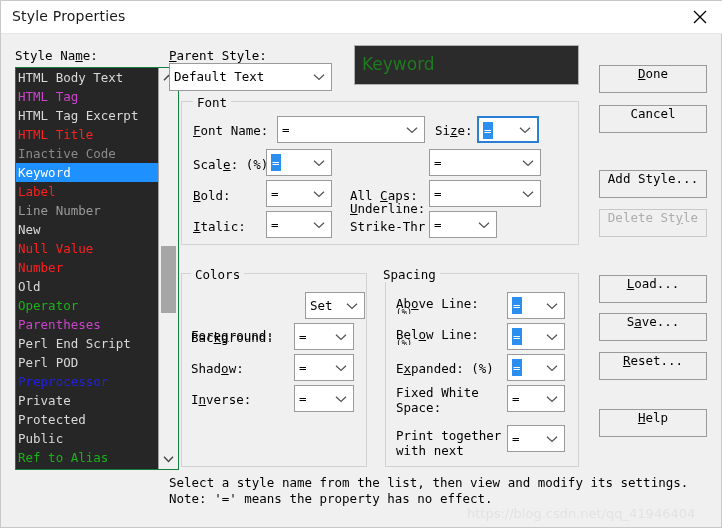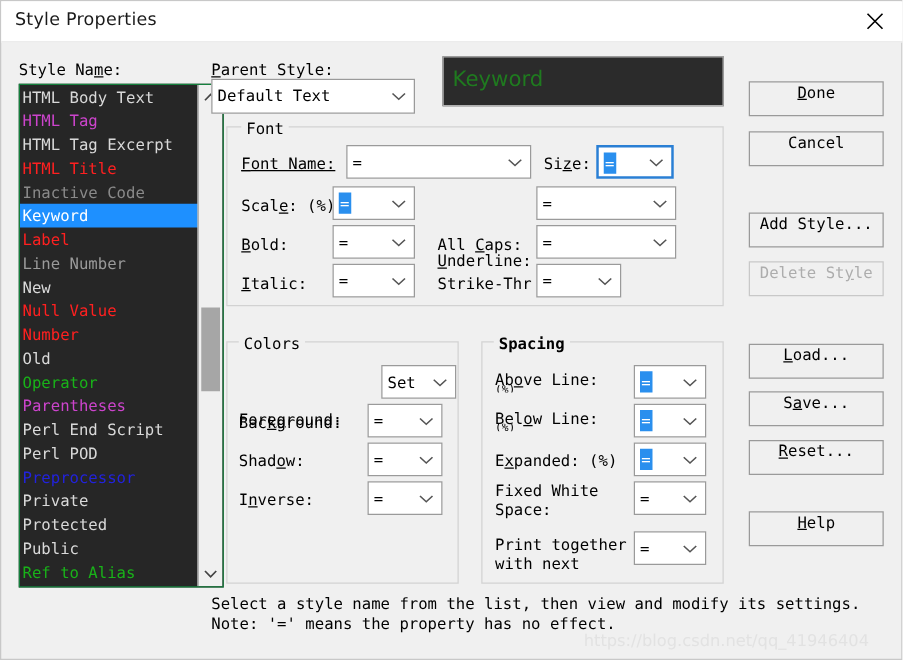--- a/index.html
+++ b/index.html
@@ -268,21 +268,21 @@
     </svg>
   </div>
 
   <div class="preview" style="background: rgb(43, 43, 43);">
     <div class="ptext" style="color: rgb(31, 122, 31);">Keyword</div>
   </div>
 
   <div class="group" style="left:180px; top:100px; width:398px; height:144px;"></div>
   <div class="group-title" style="left:192px; top:94px;">Font</div>
 
-  <div class="lbl" style="left:192px; top:122px;text-decoration:underline;"><u>F</u>ont Name:</div>
+  <div class="lbl" style="left:192px; top:122px;"><u>F</u>ont Name:</div>
   <div class="combo" style="left:276px; top:115px; width:148px;">
     <span class="val">=</span>
     <svg class="chev" viewBox="0 0 12 8">
         <path d="M1 1.8 L6 6.4 L11 1.8" stroke="#555" stroke-width="1.3" fill="none"></path>
       </svg>
   </div>
 
   <div class="lbl" style="left:434px; top:122px;">Si<u>z</u>e:</div>
   <div class="combo focus" style="left:476px; top:115px; width:62px;">
     <span class="val hl">=</span>
@@ -368,21 +368,21 @@
 
   <div class="lbl" style="left:190px; top:391px;">I<u>n</u>verse:</div>
   <div class="combo" style="left:293px; top:384px; width:60px;">
     <span class="val">=</span>
     <svg class="chev" viewBox="0 0 12 8">
         <path d="M1 1.8 L6 6.4 L11 1.8" stroke="#555" stroke-width="1.3" fill="none"></path>
       </svg>
   </div>
 
   <div class="group" style="left:384px; top:272px; width:194px; height:194px;"></div>
-  <div class="group-title" style="left:394px; top:266px;font-weight:bold;">Spacing</div>
+  <div class="group-title" style="left:378px; top:266px;">Spacing</div>
 
   <div class="lbl" style="left:395px; top:295px;">Ab<u>o</u>ve Line:</div>
   <div class="sublbl" style="left:395px; top:307px;">(%)</div>
   <div class="combo" style="left:506px; top:291px; width:58px;">
     <span class="val hl">=</span>
     <svg class="chev" viewBox="0 0 12 8">
         <path d="M1 1.8 L6 6.4 L11 1.8" stroke="#555" stroke-width="1.3" fill="none"></path>
       </svg>
   </div>
 

